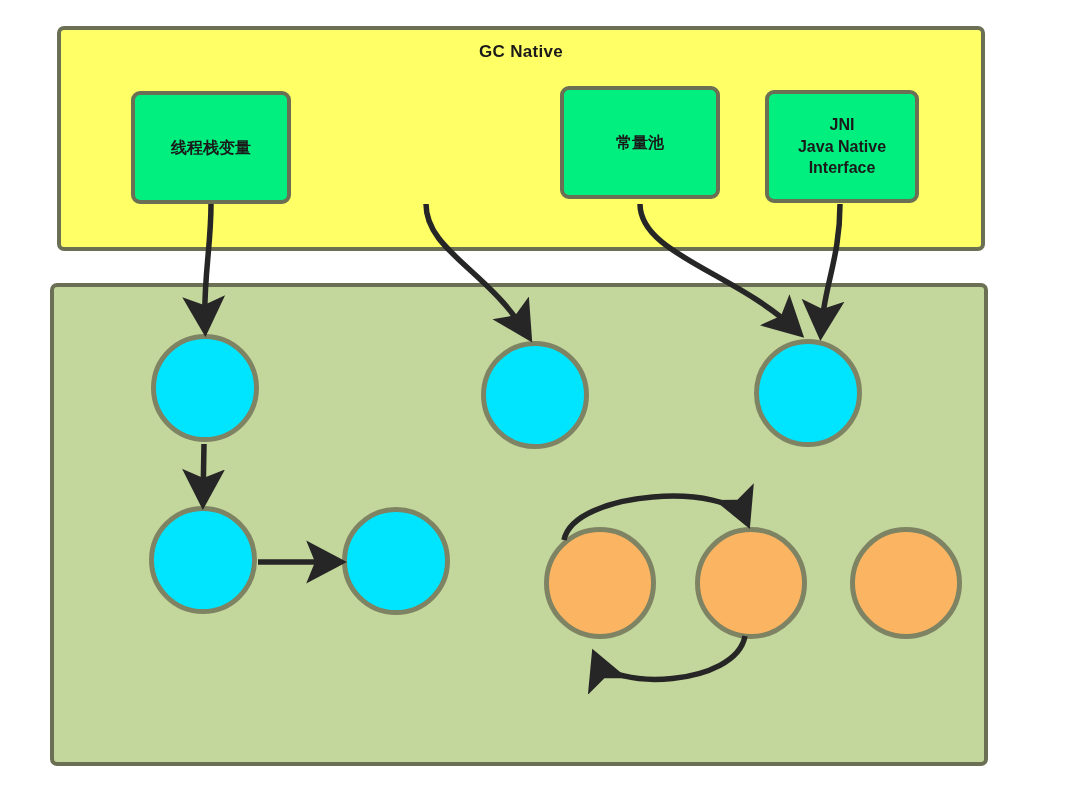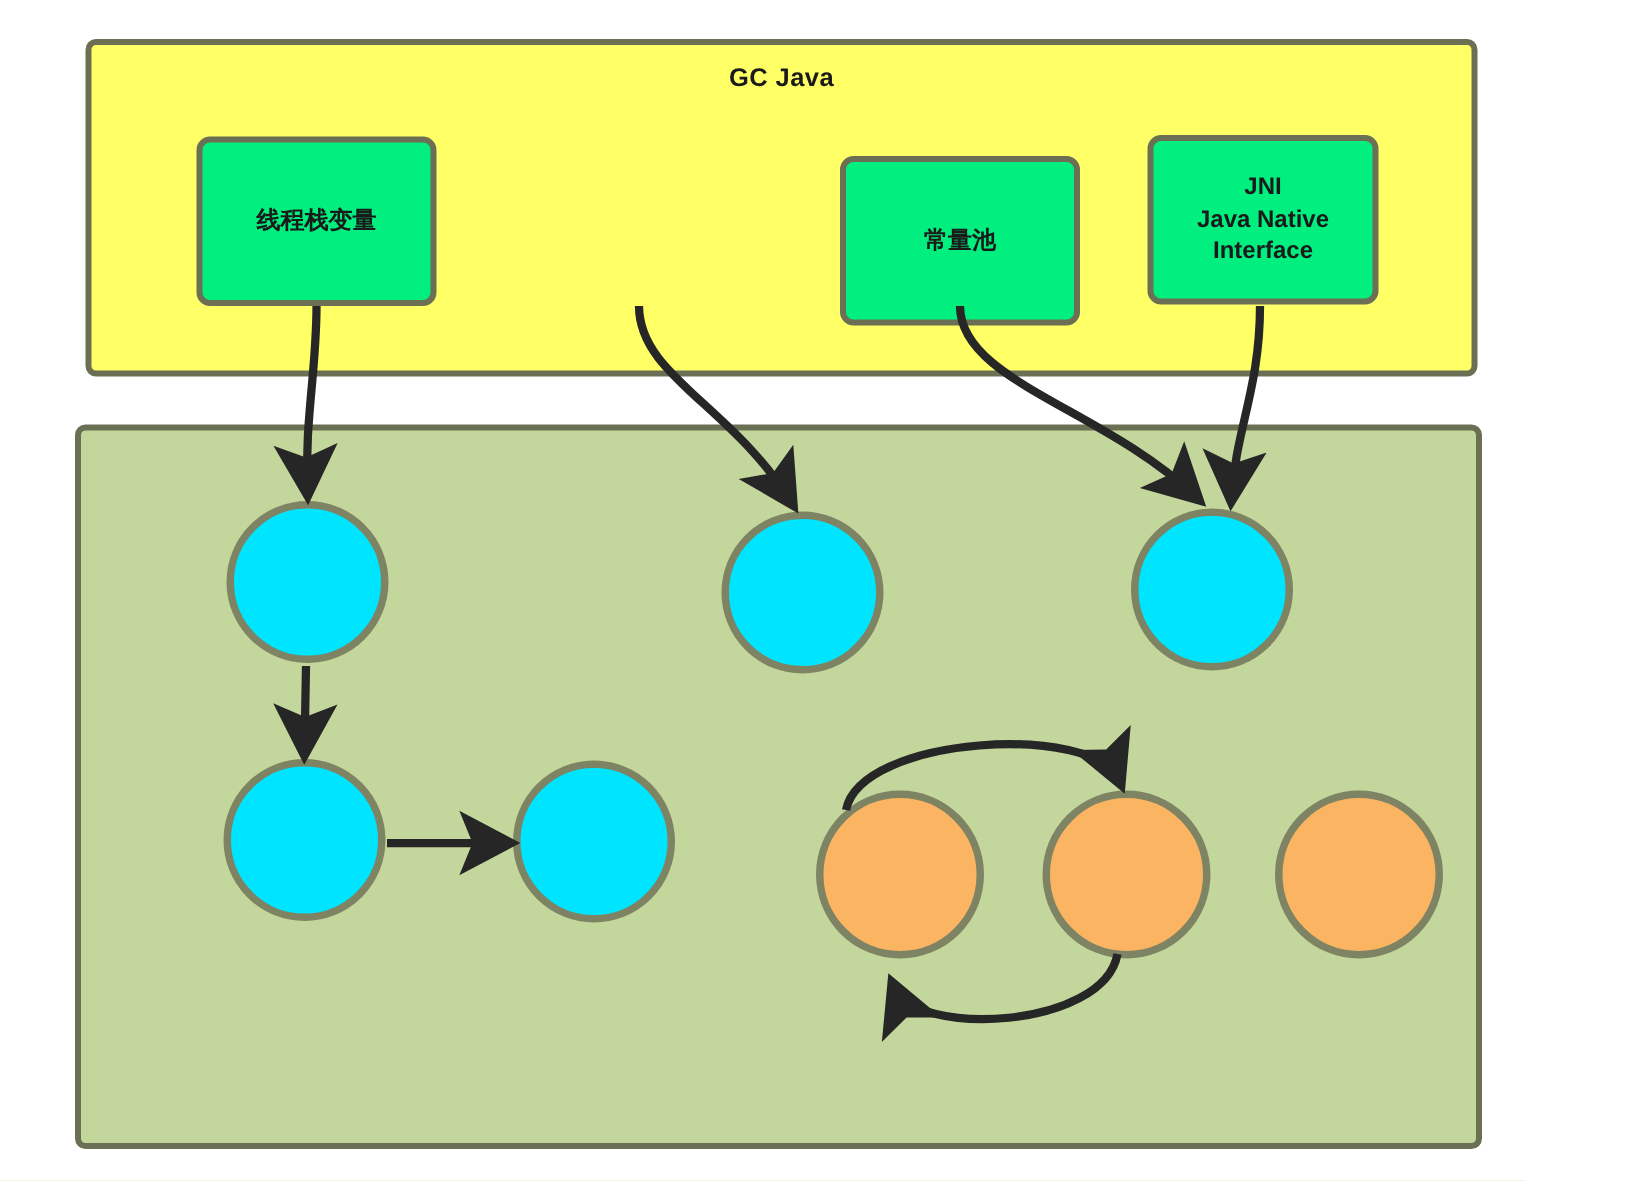--- a/index.html
+++ b/index.html
@@ -87,29 +87,29 @@
   }
   .node.cyan { background: #00e5ff; }
   .node.orange { background: #fbb562; }
 </style>
 </head>
 <body>
 
 <div id="diagram-root">
 
   <div class="container-box" id="gc-roots-container">
-    <div id="gc-roots-title">GC Java</div>
+    <div id="gc-roots-title">GC Native</div>
   </div>
 
   <div class="container-box" id="heap-container"></div>
 
   <div class="root-box" style="left:131px; top:91px; width:160px; height:113px;justify-content:center;">
     <span>线程栈变量</span>
   </div>
-  <div class="root-box" style="left:560px; top:104px; width:160px; height:113px;">
+  <div class="root-box" style="left:560px; top:86px; width:160px; height:113px;">
     <span>常量池</span>
   </div>
   <div class="root-box" style="left:765px; top:90px; width:154px; height:113px;">
     <span style="white-space:pre-line;">JNI
 Java Native
 Interface</span>
   </div>
 
   <div class="node cyan" style="left:151px; top:334px; width:108px; height:108px;"></div>
   <div class="node cyan" style="left:481px; top:341px; width:108px; height:108px;"></div>

